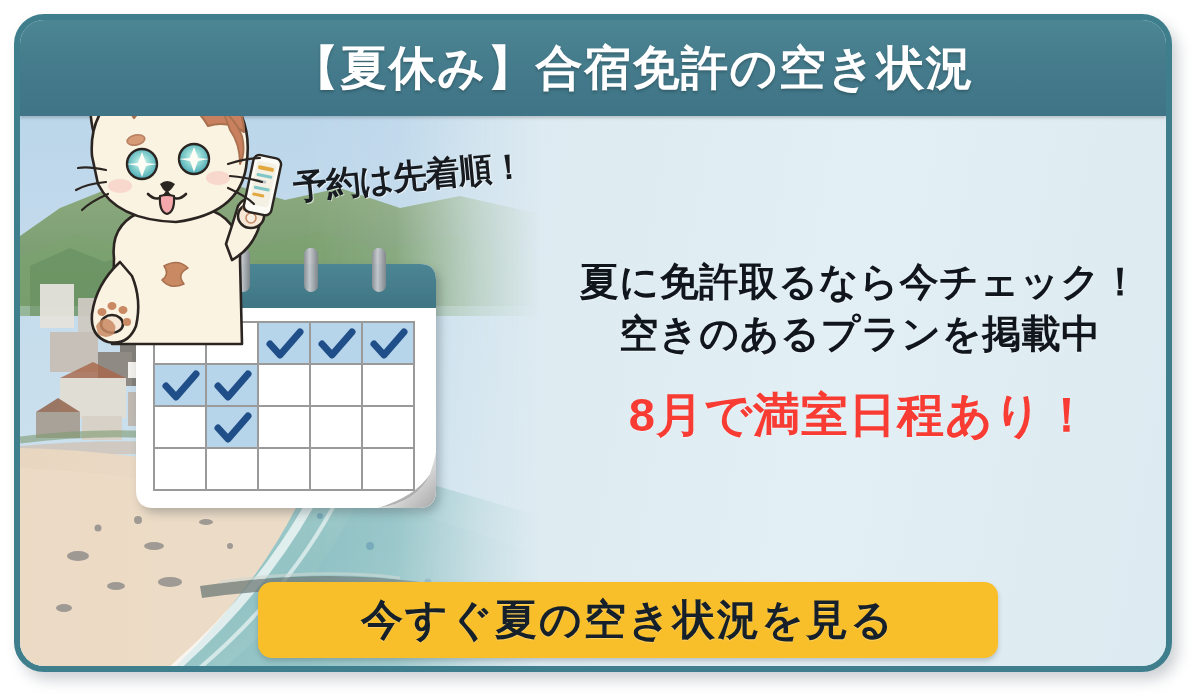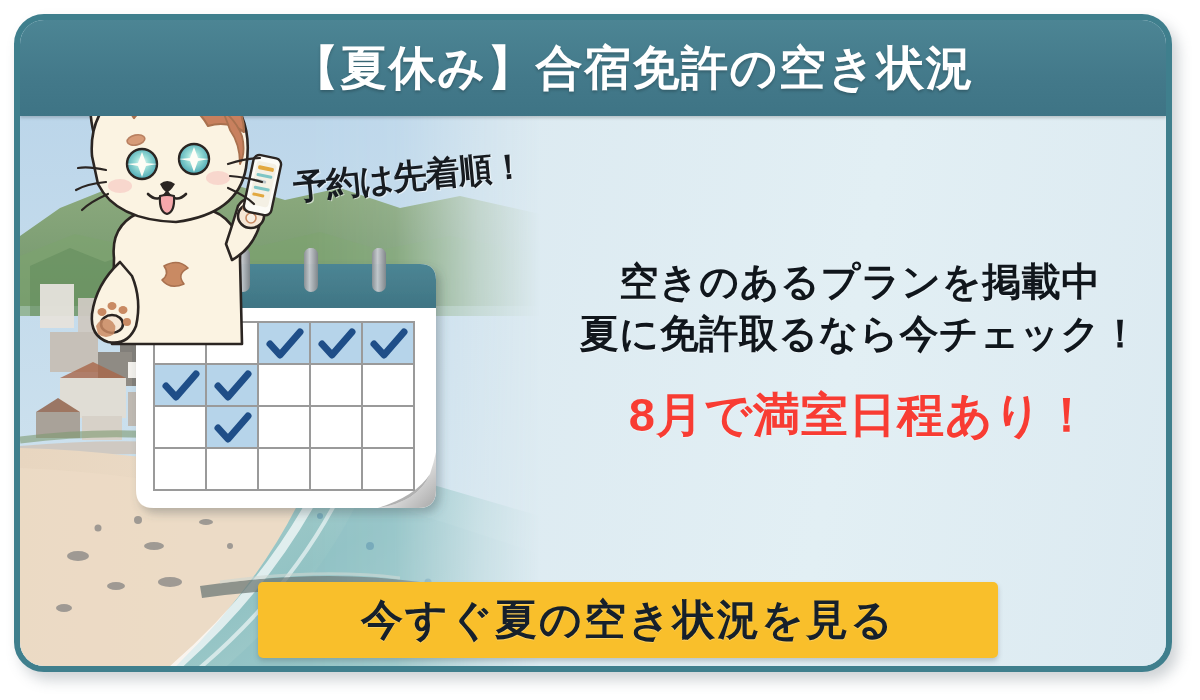--- a/index.html
+++ b/index.html
@@ -153,21 +153,21 @@
 
   
   .cta-button {
     position: absolute;
     left: 238px;
     top: 466px;
     width: 740px;
     height: 76px;
     background: #f9bf2b;
     border: none;
-    border-radius: 5px;
+    border-radius: 14px;
     z-index: 22;
     display: flex;
     align-items: center;
     justify-content: center;
     cursor: pointer;
     box-shadow: 0 3px 5px rgba(60,70,80,0.25);
     padding: 0;
   }
   .cta-label {
     color: #16202b;
@@ -438,22 +438,22 @@
               <path d="M194 132 Q214 134 226 138"></path>
               <path d="M192 144 Q210 152 218 160"></path>
             </g>
           </g>
         </svg>
       </div>
 
       <div class="speech-note">予約は先着順！</div>
 
       <div class="copy-block">
+        <div class="copy-line">夏に免許取るなら今チェック！</div>
         <div class="copy-line">空きのあるプランを掲載中</div>
-        <div class="copy-line">夏に免許取るなら今チェック！</div>
         <div class="highlight-line">8月で満室日程あり！</div>
       </div>
 
       <button class="cta-button">
         <span class="cta-label">今すぐ夏の空き状況を見る</span>
       </button>
 
     </div>
   </div>
 </div>

